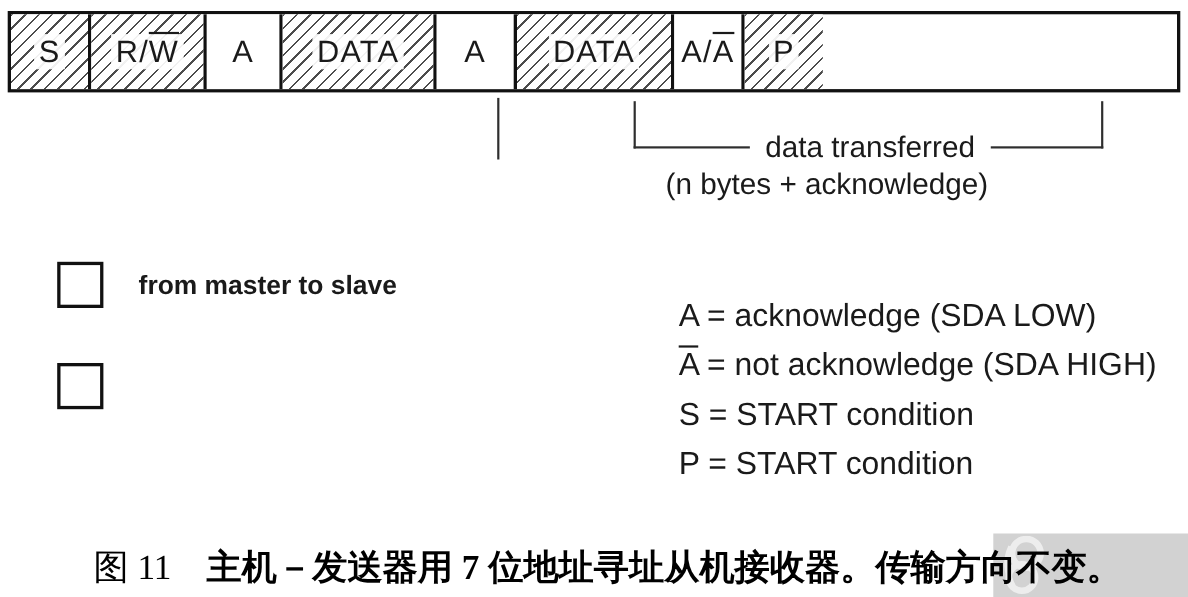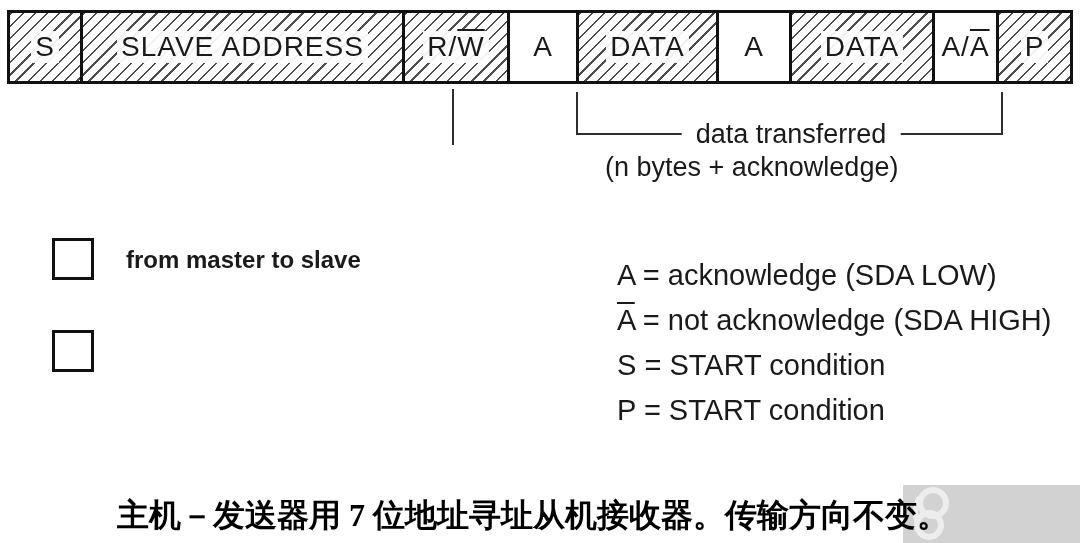--- a/index.html
+++ b/index.html
@@ -33,43 +33,40 @@
   .ovl { text-decoration:overline; text-decoration-thickness:2px; text-underline-offset:2px; }
   
   .vline { position:absolute; width:2px; background:#2e2e2e; }
   .hline { position:absolute; height:2px; background:#2e2e2e; }
   .anno-text { position:absolute; font-size:27px; line-height:30px; white-space:nowrap; }
   #transfer-label-1 { background:#fff; padding:0 14px; transform:translate(-50%,-50%); }
   
   .legend-box { position:absolute; width:42px; height:42px; border:3px solid #111; box-sizing:border-box; background:#fff; }
   .legend-text { position:absolute; font-size:24px; line-height:30px; white-space:nowrap;font-weight:bold; }
   
-  #definitions { position:absolute; left:617px; top:253px; font-size:29px; line-height:45px; white-space:nowrap; }
+  #definitions { position:absolute; left:617px; top:265px; font-size:29px; line-height:45px; white-space:nowrap; }
   
   #caption {
     position:absolute; left:85px; top:495px; display:flex; align-items:baseline;
     font-family:"Liberation Serif","DejaVu Serif",serif;
     font-size:32px; line-height:40px; white-space:nowrap; z-index:2; color:#000;
   }
   #caption-text { margin-left:32px;font-weight:bold; }
   
   #watermark { position:absolute; left:903px; top:485px; width:177px; height:58px; background:#d2d2d2; z-index:1; }
   #watermark-logo { position:absolute; left:6px; top:2px; width:52px; height:54px; opacity:.6; }
 </style>
 </head>
 <body>
 
 <div id="stage">
 
   <div id="frame-row">
     <div class="fbox hatch" style="width:73px">
       <span class="lbl">S</span>
-    </div>
-    <div class="fbox hatch" style="width:322px">
-      <span class="lbl">SLAVE ADDRESS</span>
     </div>
     <div class="fbox hatch" style="width:105px">
       <span class="lbl"><span>R/</span><span class="ovl">W</span></span>
     </div>
     <div class="fbox" style="width:69px">
       <span class="lbl">A</span>
     </div>
     <div class="fbox hatch" style="width:140px">
       <span class="lbl">DATA</span>
     </div>
@@ -108,16 +105,17 @@
 
   <div id="watermark">
     <svg id="watermark-logo" viewBox="0 0 52 54">
       <circle cx="24" cy="16" r="13" fill="none" stroke="#ffffff" stroke-width="6"></circle>
       <circle cx="20" cy="38" r="12" fill="none" stroke="#ffffff" stroke-width="6"></circle>
       <path d="M10 10 Q 2 27 12 46" fill="none" stroke="#ffffff" stroke-width="5"></path>
     </svg>
   </div>
 
   <div id="caption">
+    <span id="caption-fig">图 11</span>
     <span id="caption-text">主机－发送器用 7 位地址寻址从机接收器。传输方向不变。</span>
   </div>
 
 </div>
 
 </body></html>

